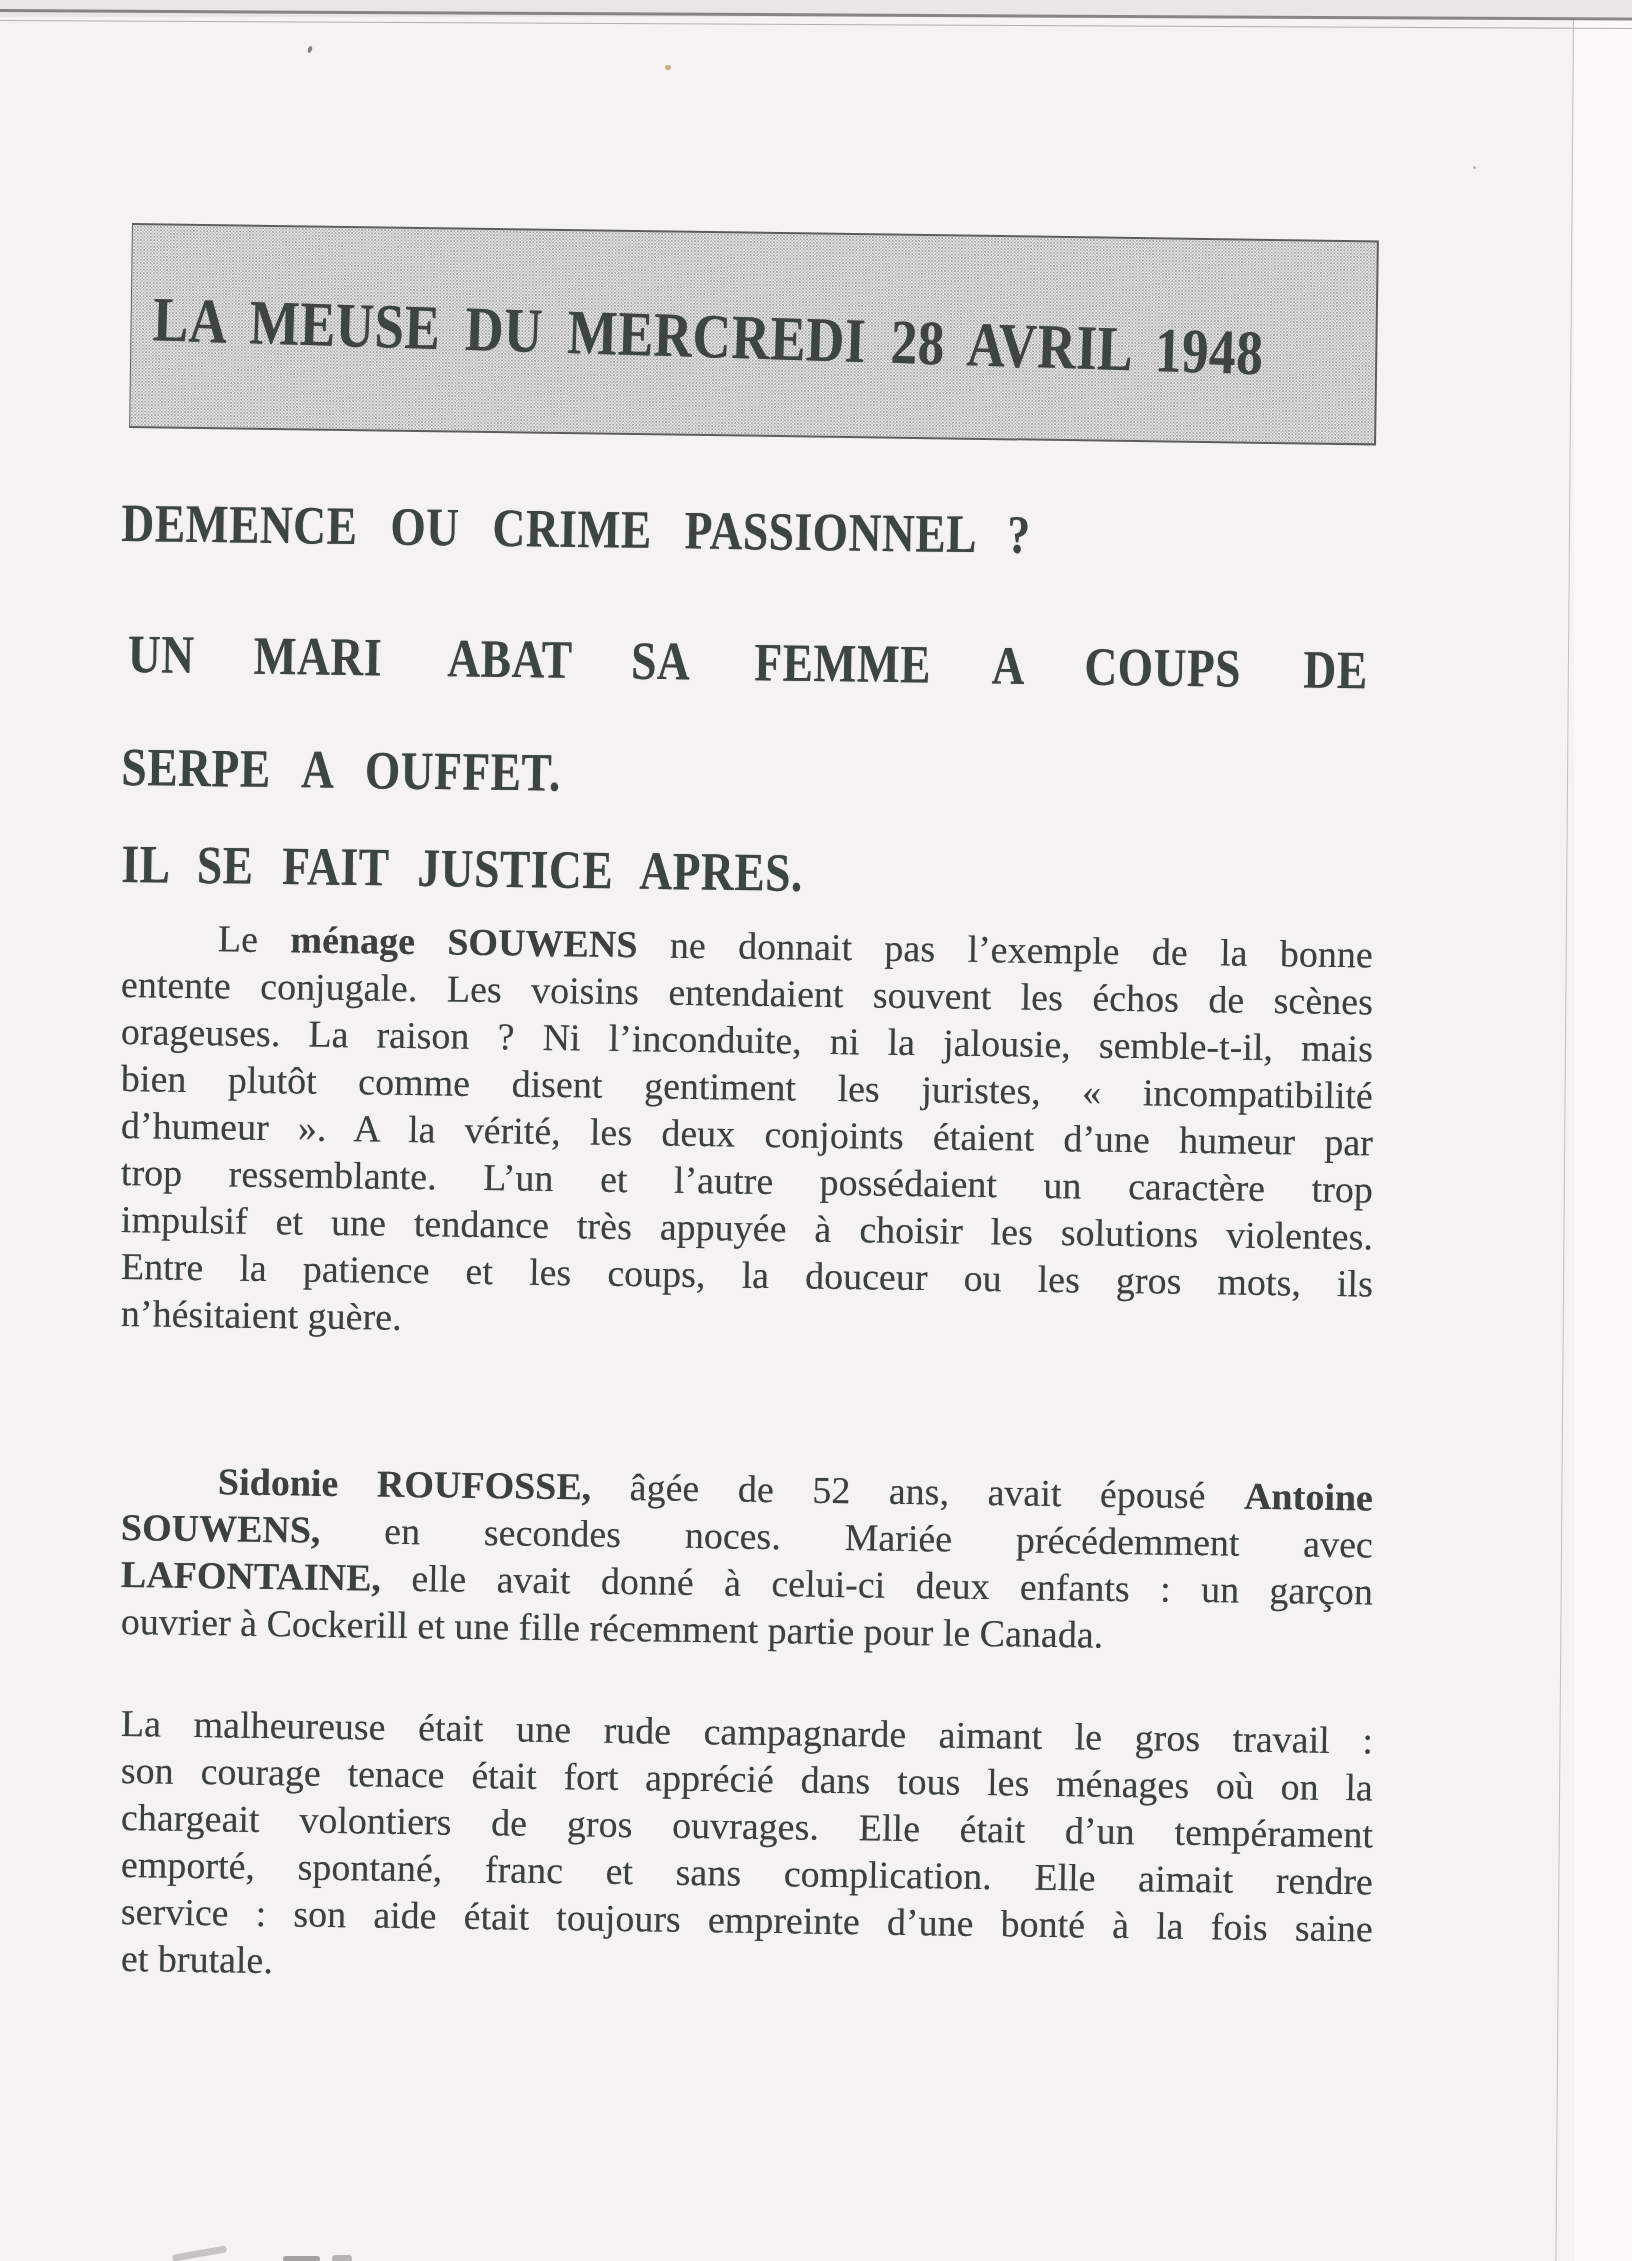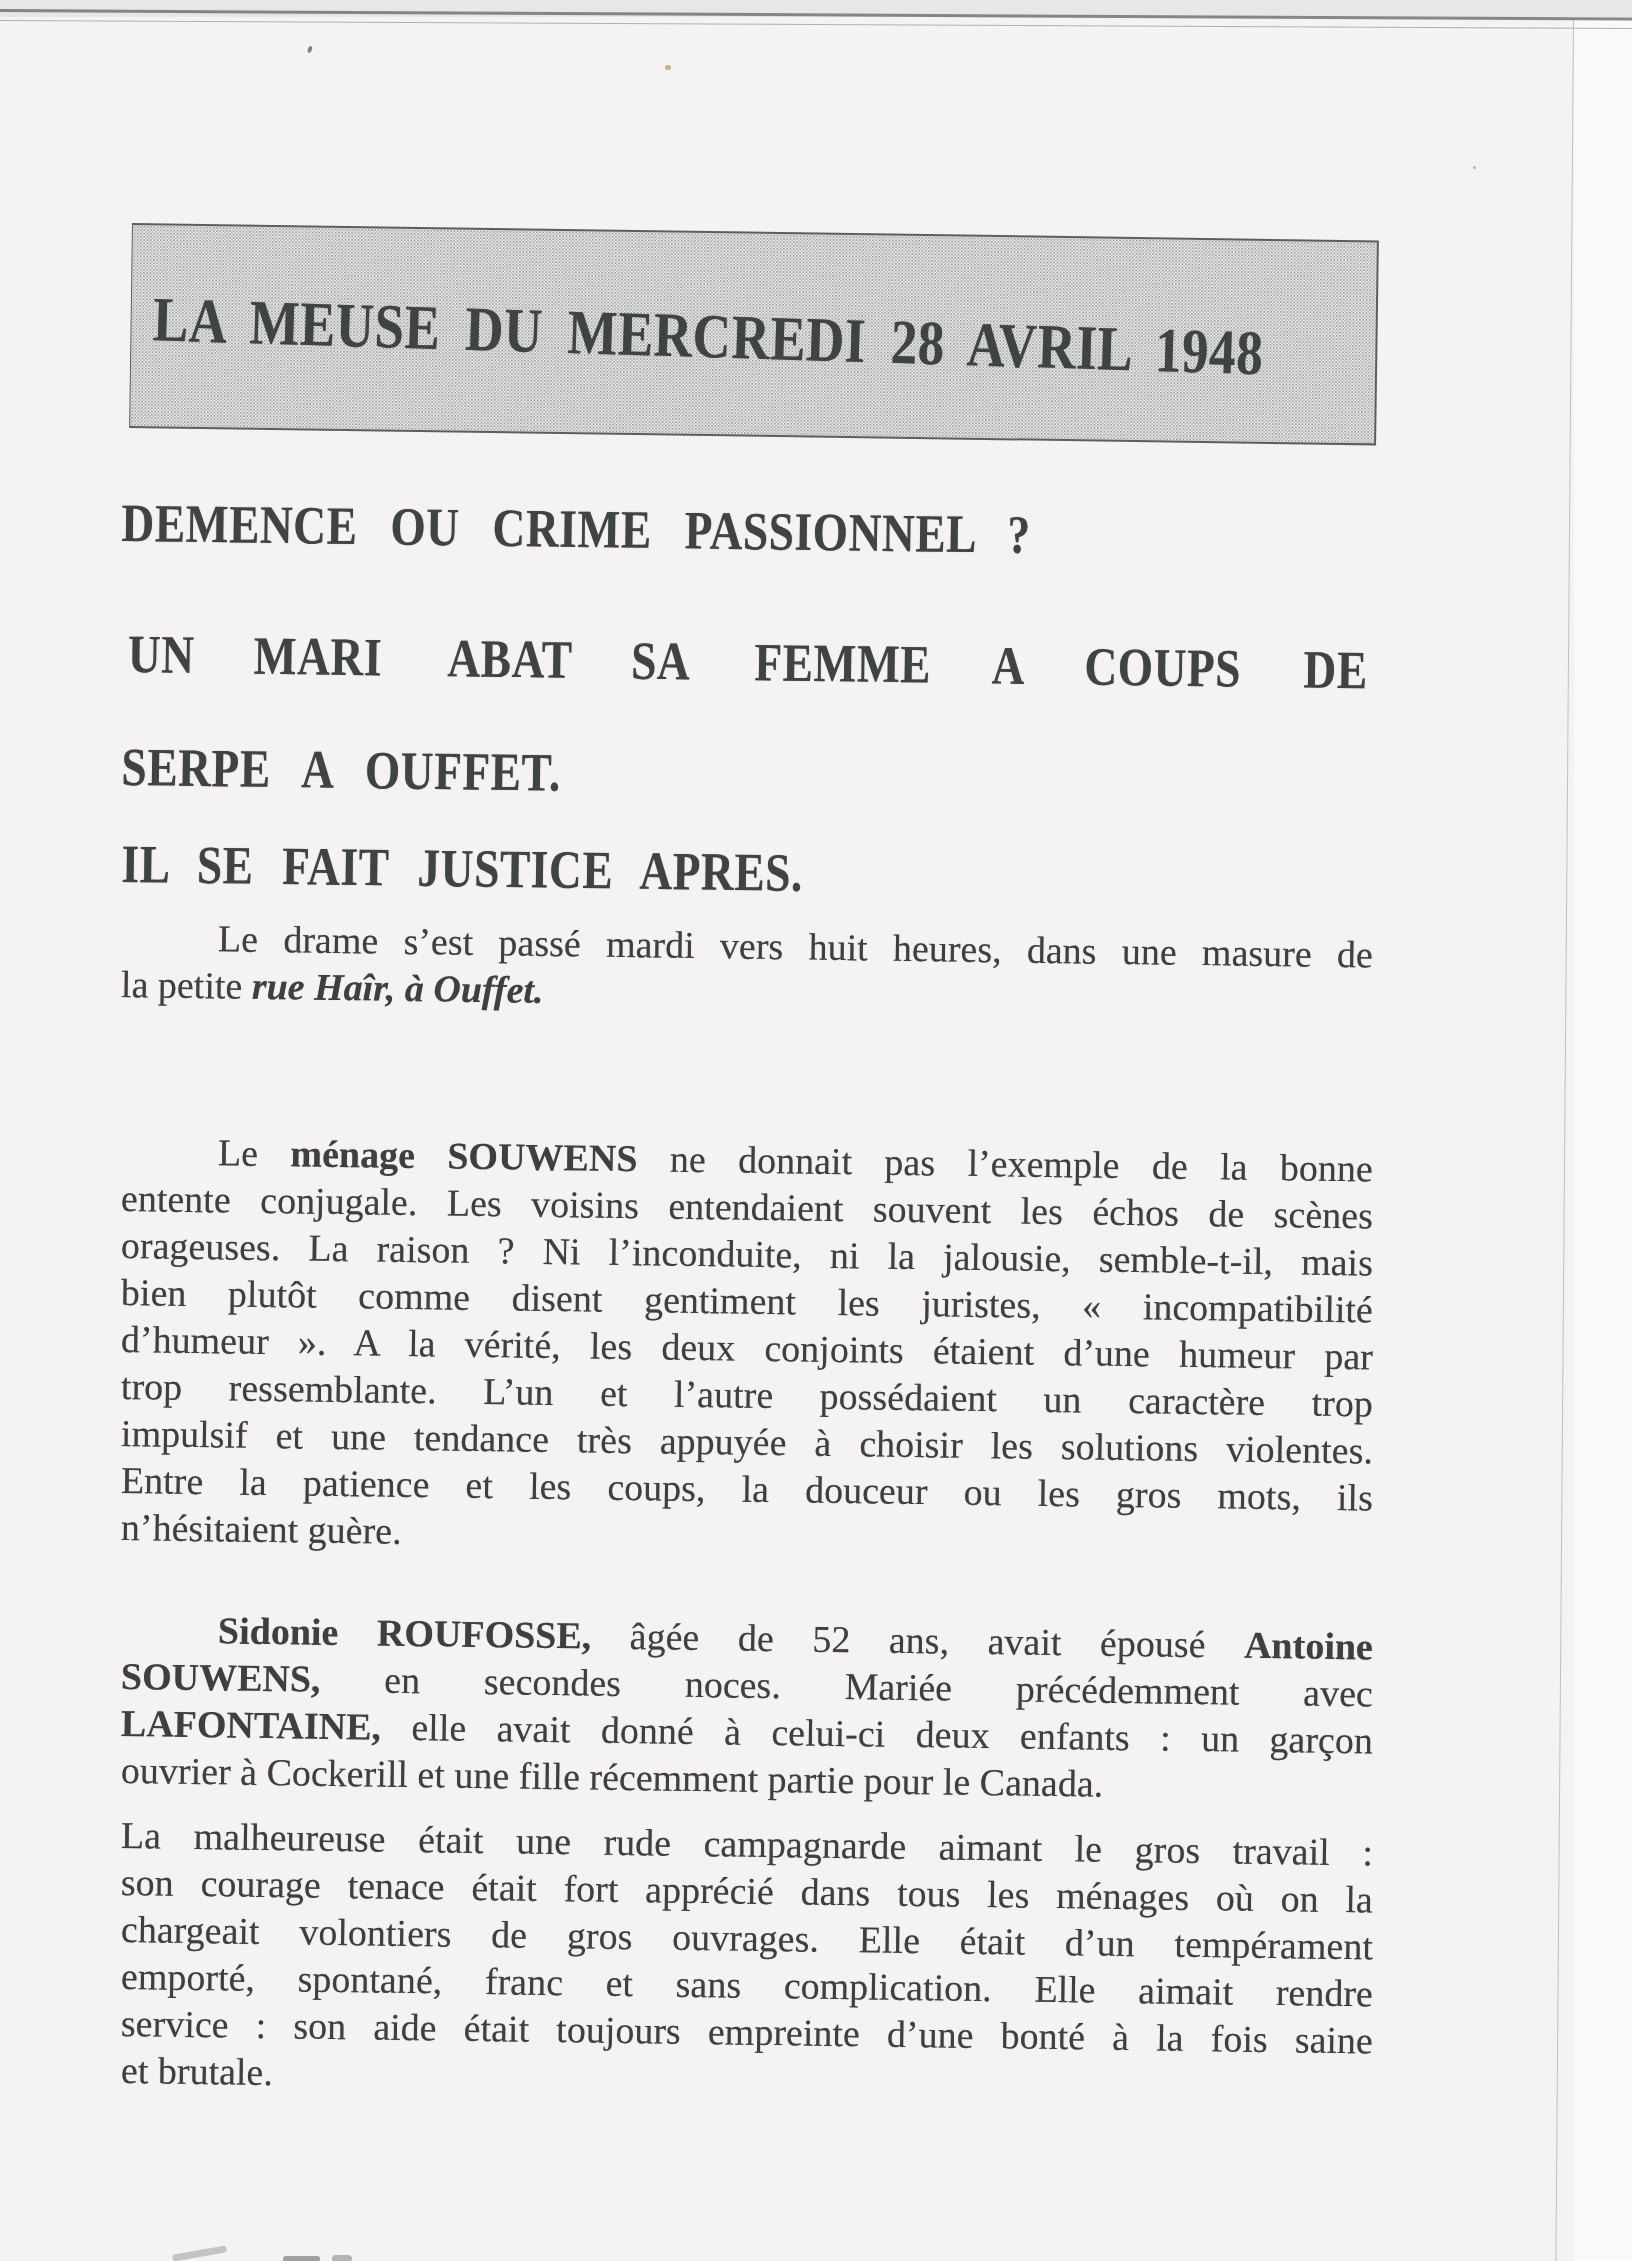--- a/index.html
+++ b/index.html
@@ -98,24 +98,20 @@
     <span class="w">FEMME</span>
     <span class="w">A</span>
     <span class="w">COUPS</span>
     <span class="w">DE</span>
   </div>
 <div id="headline-2-line-2" class="hl hl-cond">SERPE A OUFFET.</div>
 <div id="headline-3" class="hl hl-cond">IL SE FAIT JUSTICE APRES.</div>
 
 <div id="article-body">
     <div class="para indent">
-      <div class="line just"><span>Le drame s’est passé mardi vers huit heures, dans une masure de</span></div>
-      <div class="line"><span>la petite </span><span class="seg-bi">rue Haîr, à Ouffet.</span></div>
-    </div>
-    <div class="para indent">
       <div class="line just"><span>Le </span><span class="seg-b">ménage SOUWENS</span><span> ne donnait pas l’exemple de la bonne</span></div>
       <div class="line just"><span>entente conjugale. Les voisins entendaient souvent les échos de scènes</span></div>
       <div class="line just"><span>orageuses. La raison ? Ni l’inconduite, ni la jalousie, semble-t-il, mais</span></div>
       <div class="line just"><span>bien plutôt comme disent gentiment les juristes, « incompatibilité</span></div>
       <div class="line just"><span>d’humeur ». A la vérité, les deux conjoints étaient d’une humeur par</span></div>
       <div class="line just"><span>trop ressemblante. L’un et l’autre possédaient un caractère trop</span></div>
       <div class="line just"><span>impulsif et une tendance très appuyée à choisir les solutions violentes.</span></div>
       <div class="line just"><span>Entre la patience et les coups, la douceur ou les gros mots, ils</span></div>
       <div class="line"><span>n’hésitaient guère.</span></div>
     </div>

